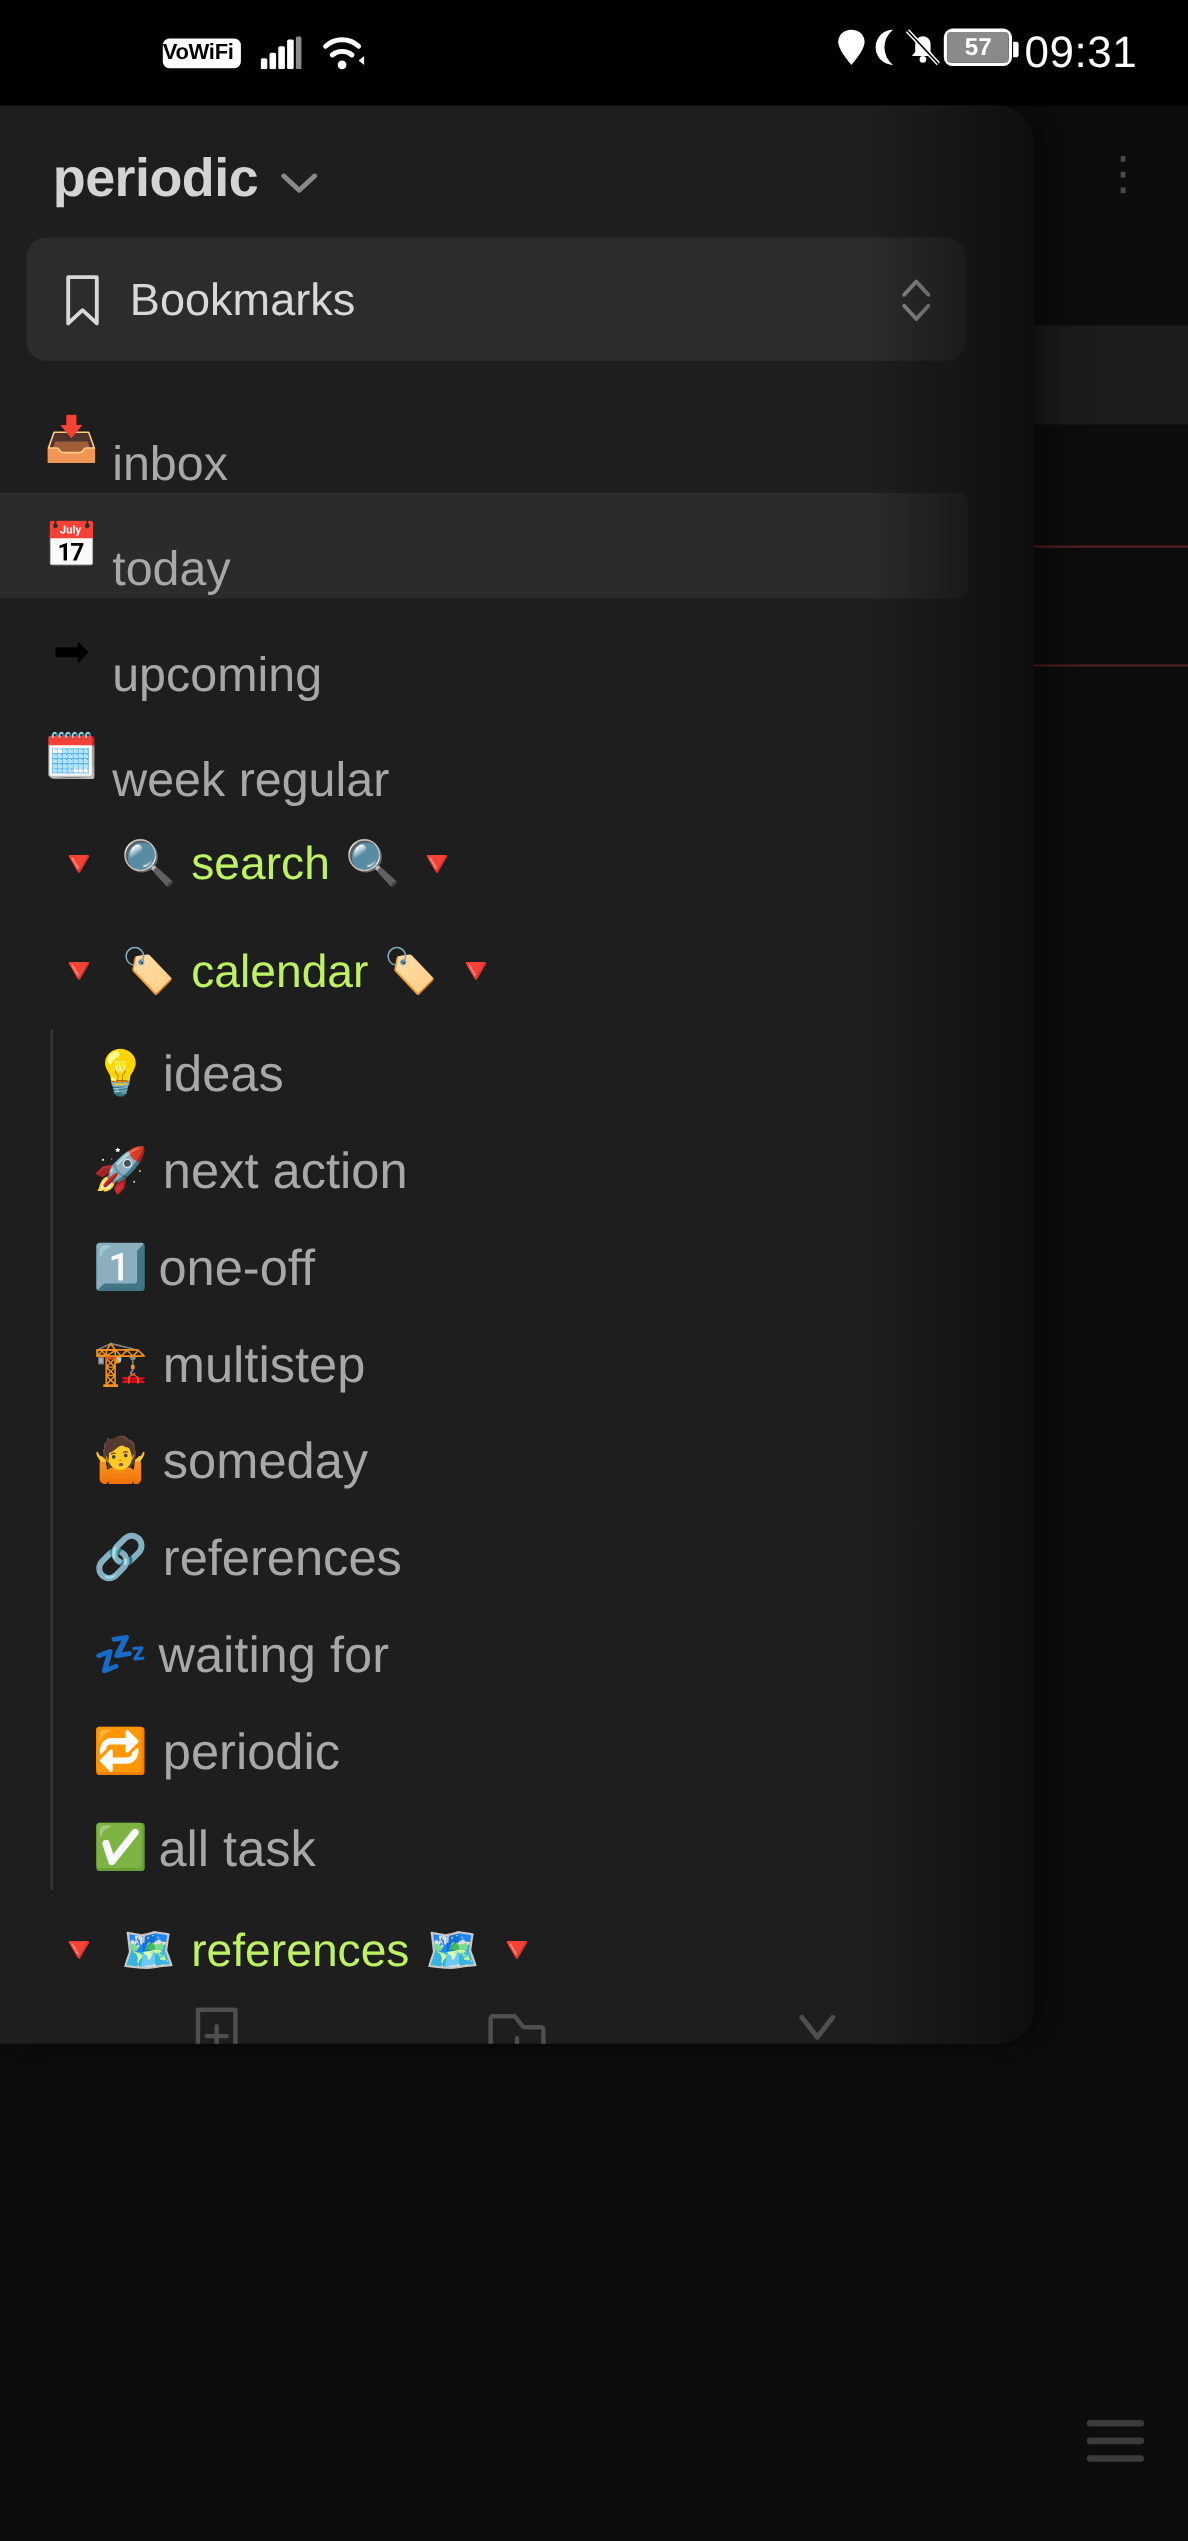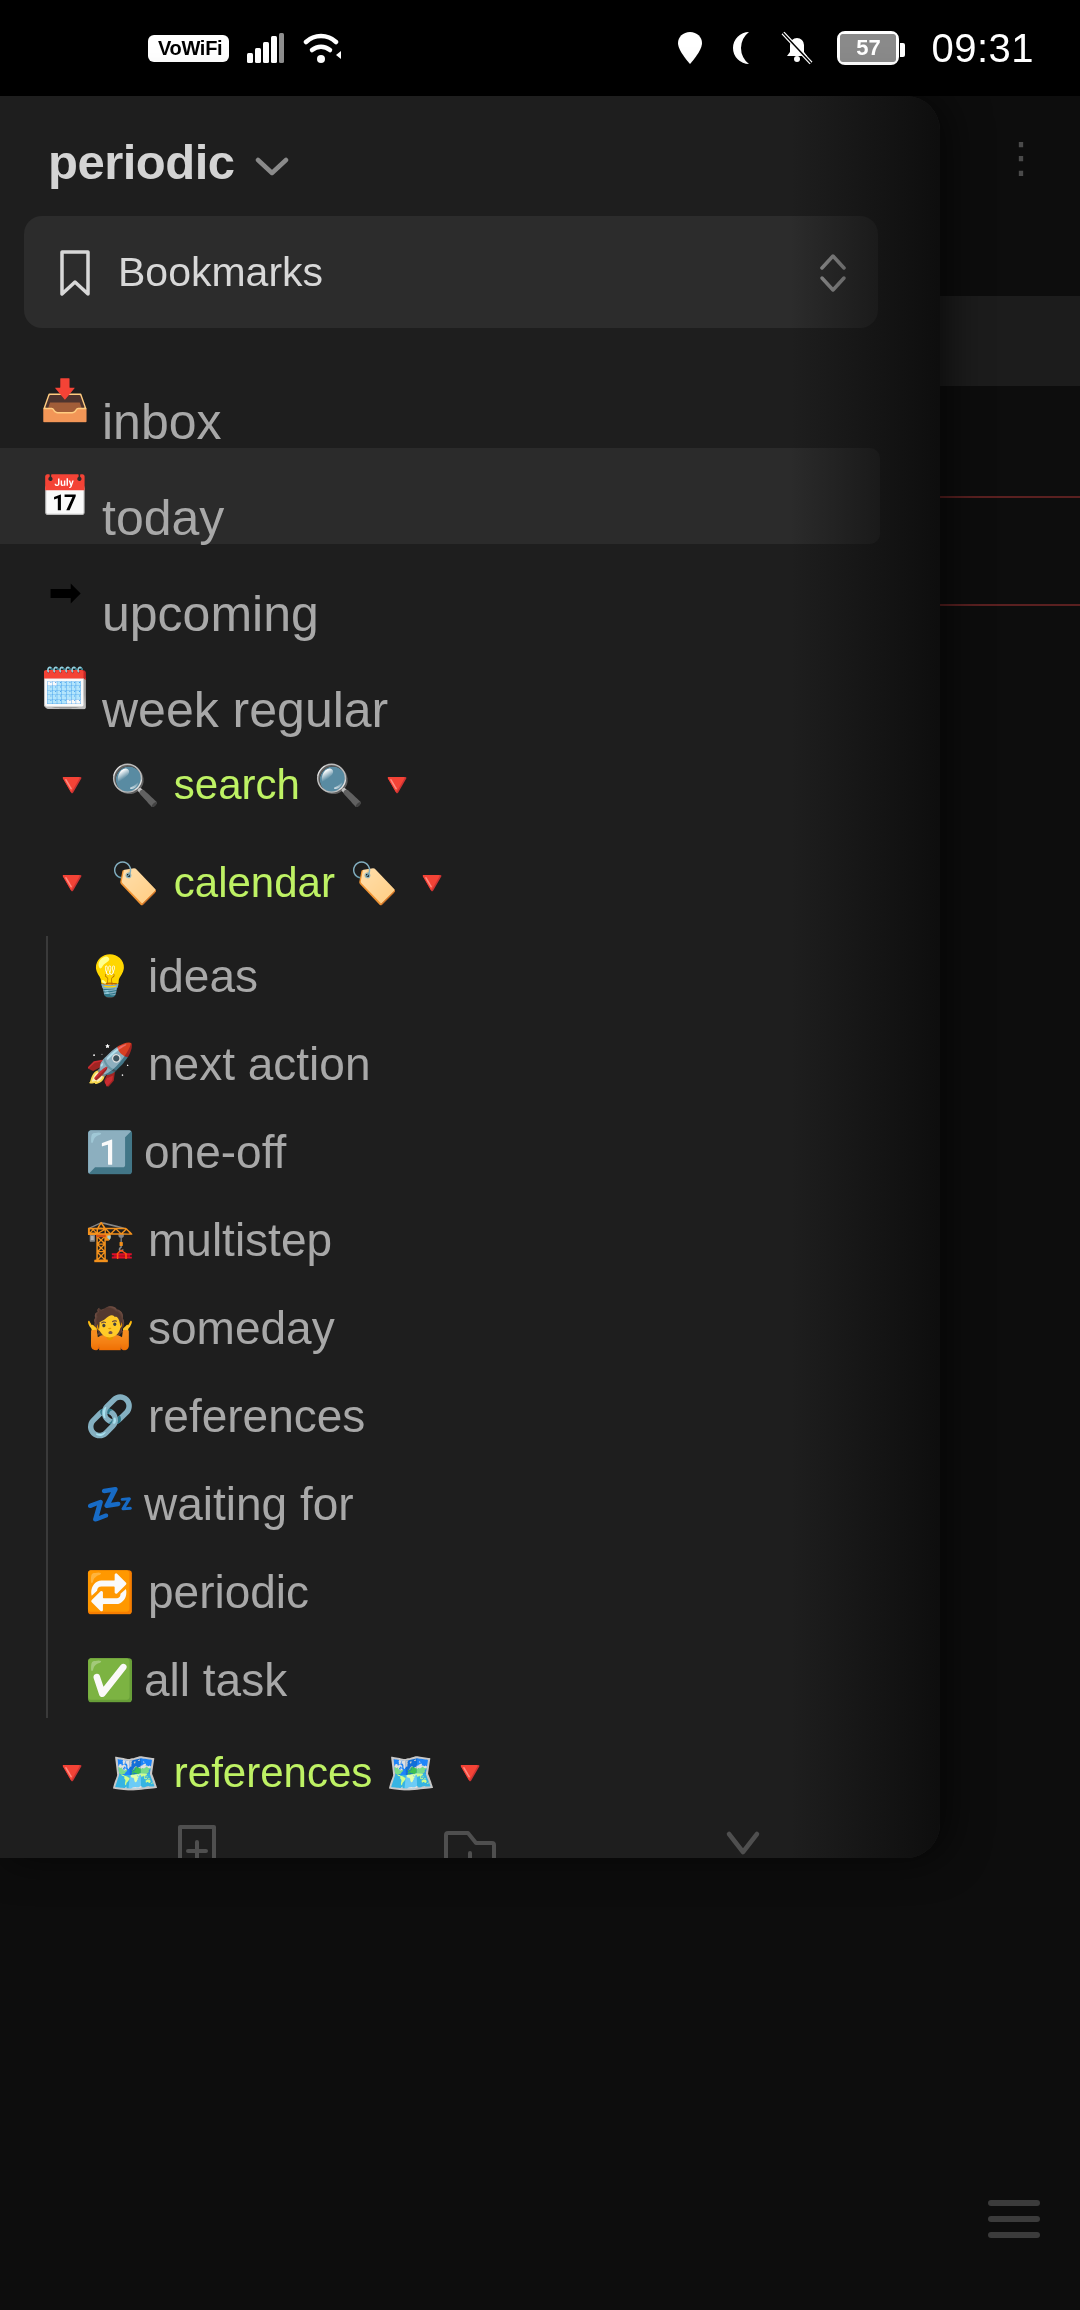--- a/index.html
+++ b/index.html
@@ -11,24 +11,24 @@
   }
   #screen{ position:relative; width:1080px; height:2310px; background:#000; }
 
   
   .statusbar{
     position:absolute; top:0; left:0; width:1080px; height:96px;
     background:#000; display:flex; align-items:center;
     padding:0 46px 0 0;
   }
   .sb-left{ display:flex; align-items:center; gap:18px; margin-left:148px; }
-  .sb-right{ display:flex; align-items:center; gap:24px; margin-left:auto; }
+  .sb-right{ display:flex; align-items:flex-start; gap:3px; margin-left:auto; }
   .vowifi{
     background:#fff; color:#000; font-size:20px; font-weight:bold;
-    border-radius:6px; padding:3px 7px 4px 10px; line-height:1;
+    border-radius:6px; padding:3px 7px 4px 0; line-height:1;
     letter-spacing:-0.3px;
   }
   .sb-icon{ display:flex; align-items:flex-end; }
   .clock{
     color:#fff; font-size:40px; letter-spacing:0.5px; font-weight:400;
     margin-left:8px;
   }
   .batt{
     border:3px solid #fff; border-radius:8px; width:62px; height:34px;
     display:flex; align-items:center; justify-content:center;
@@ -110,21 +110,21 @@
   }
   .nav-item.selected{
     background:#2b2b2b; width:880px;
     border-top-right-radius:10px; border-bottom-right-radius:10px;
   }
   .nav-emoji{
     font-size:40px; width:62px; display:flex; align-items:center;
     justify-content:center; line-height:1;
     font-family:"DejaVu Sans",sans-serif;
   }
-  .nav-label{ color:#a8a8a8; font-size:50px; margin-left:6px;margin-top:44px; }
+  .nav-label{ color:#a8a8a8; font-size:44px; margin-left:6px;margin-top:44px; }
 
   
   .sec-row{
     display:flex; align-items:center; height:98px; padding-left:52px; gap:0;
   }
   .sec-tri{
     font-size:32px; color:#e53935; width:44px;
     font-family:"DejaVu Sans",sans-serif; line-height:1;
   }
   .sec-emoji{

